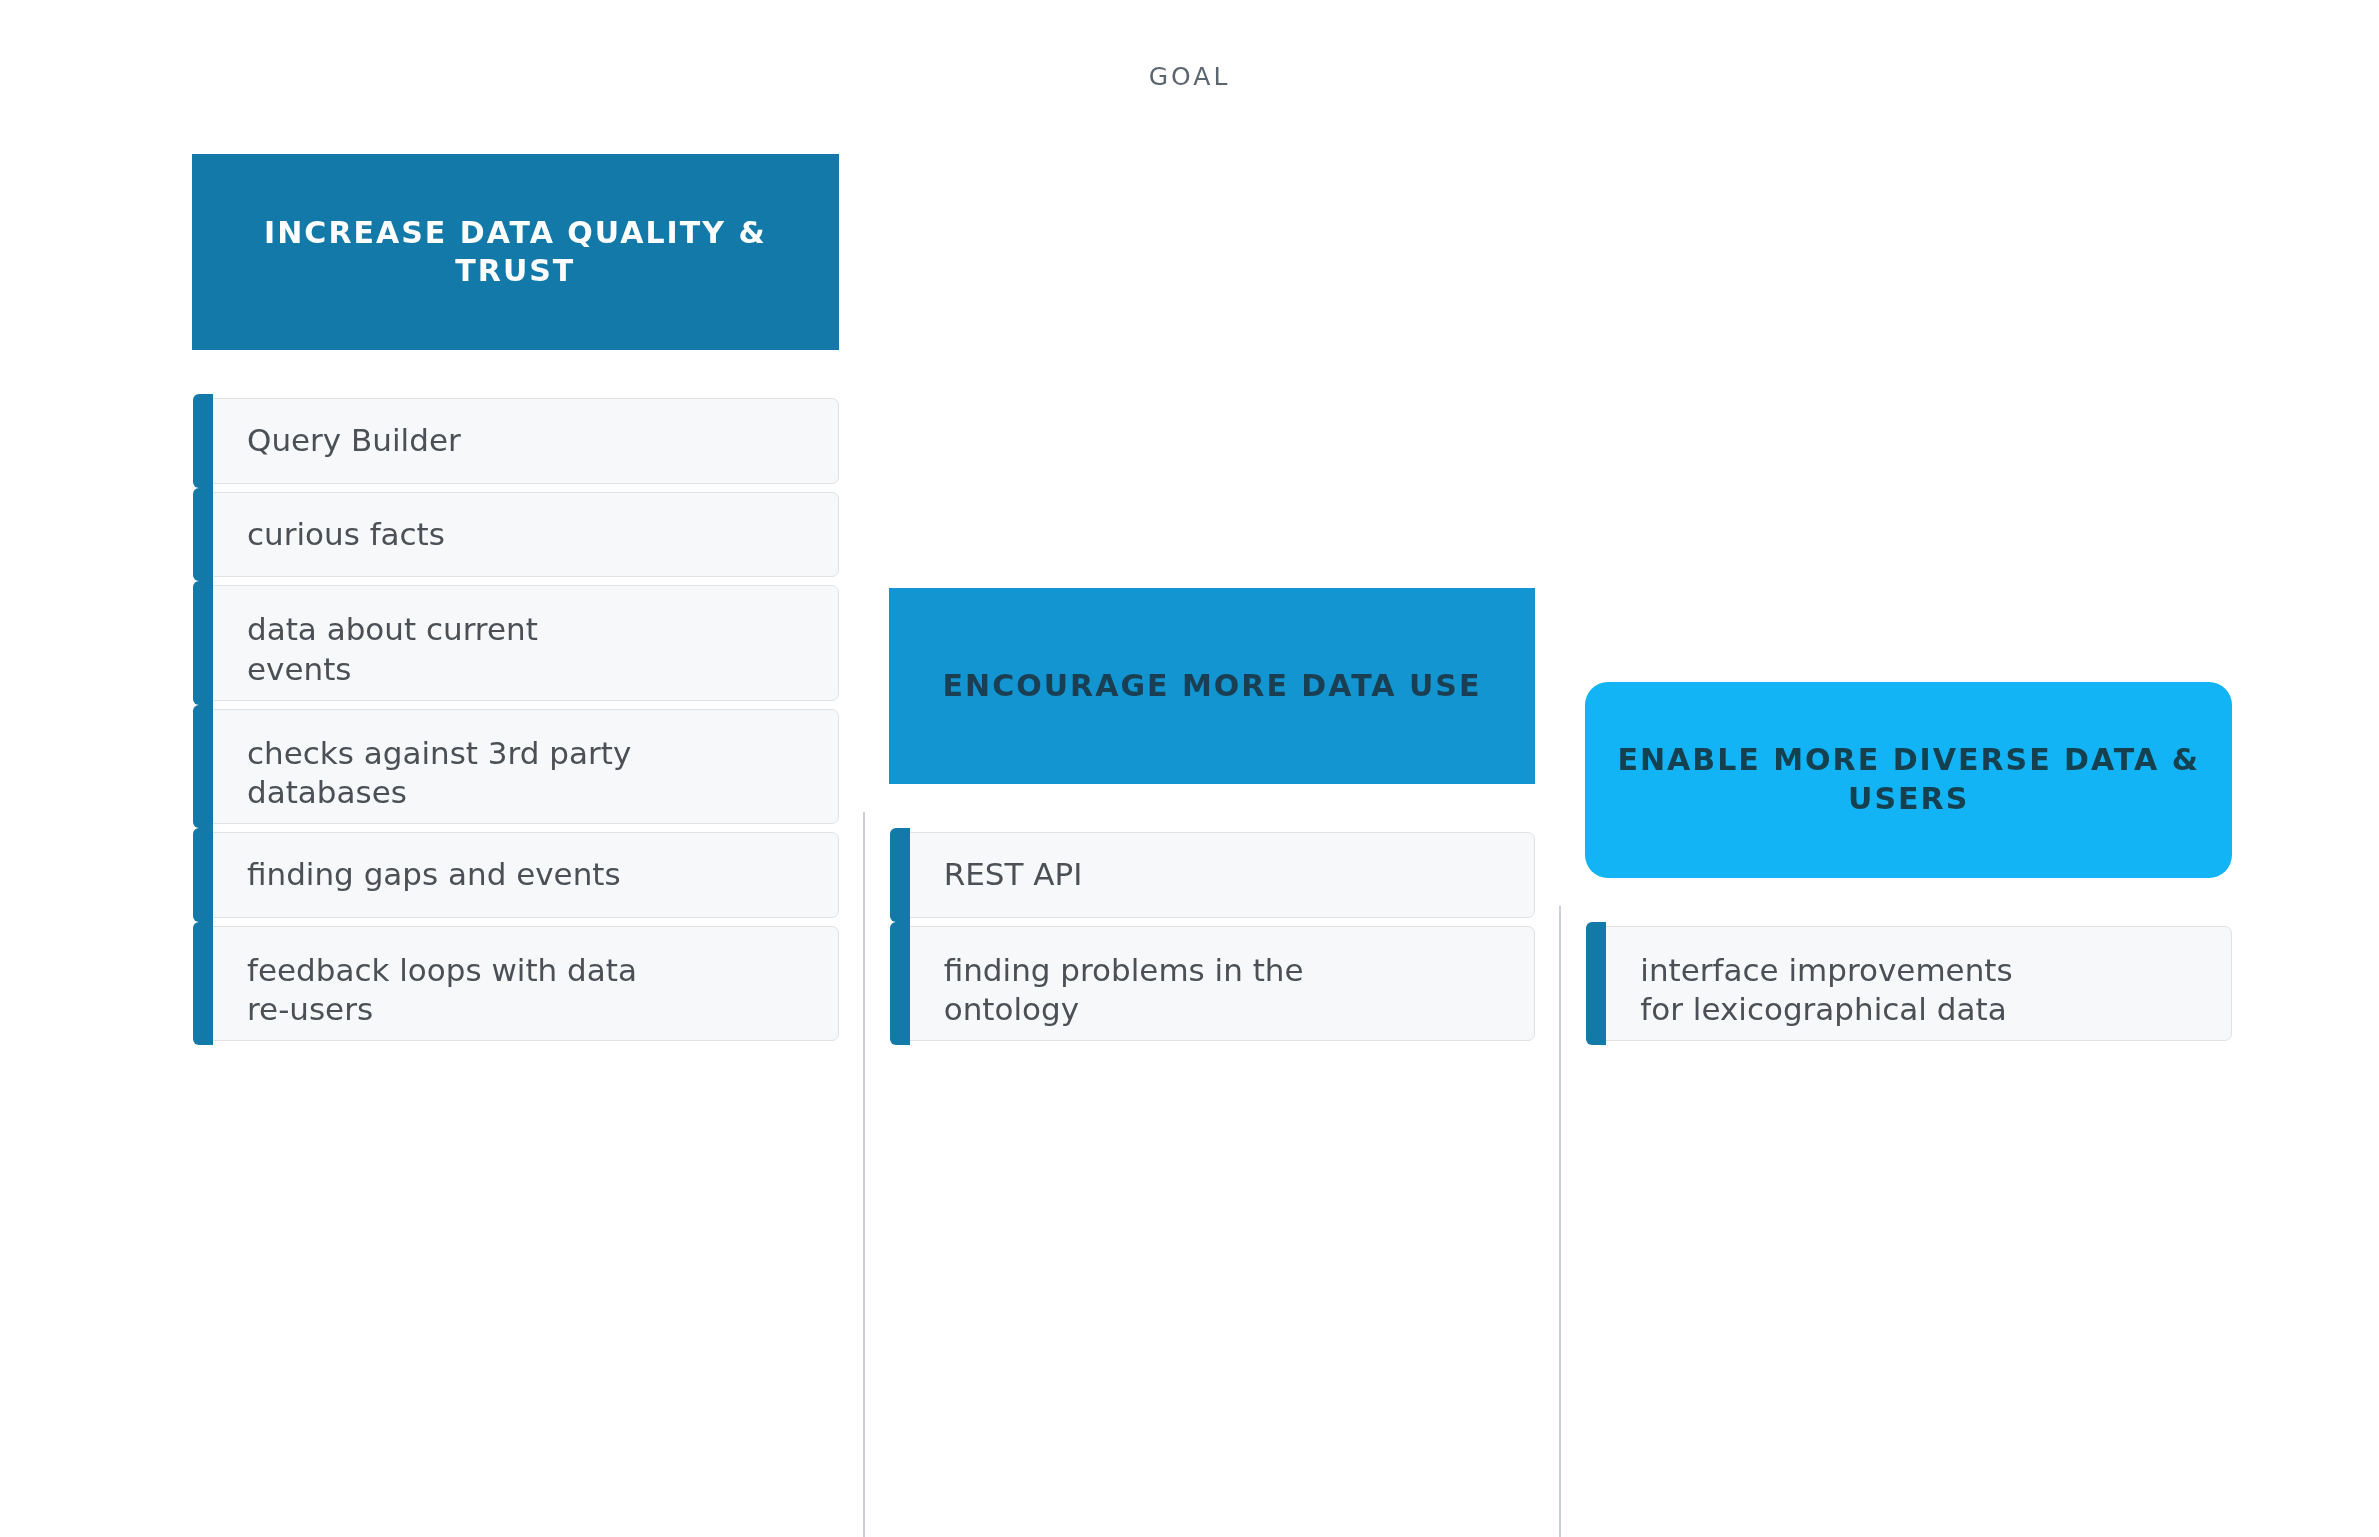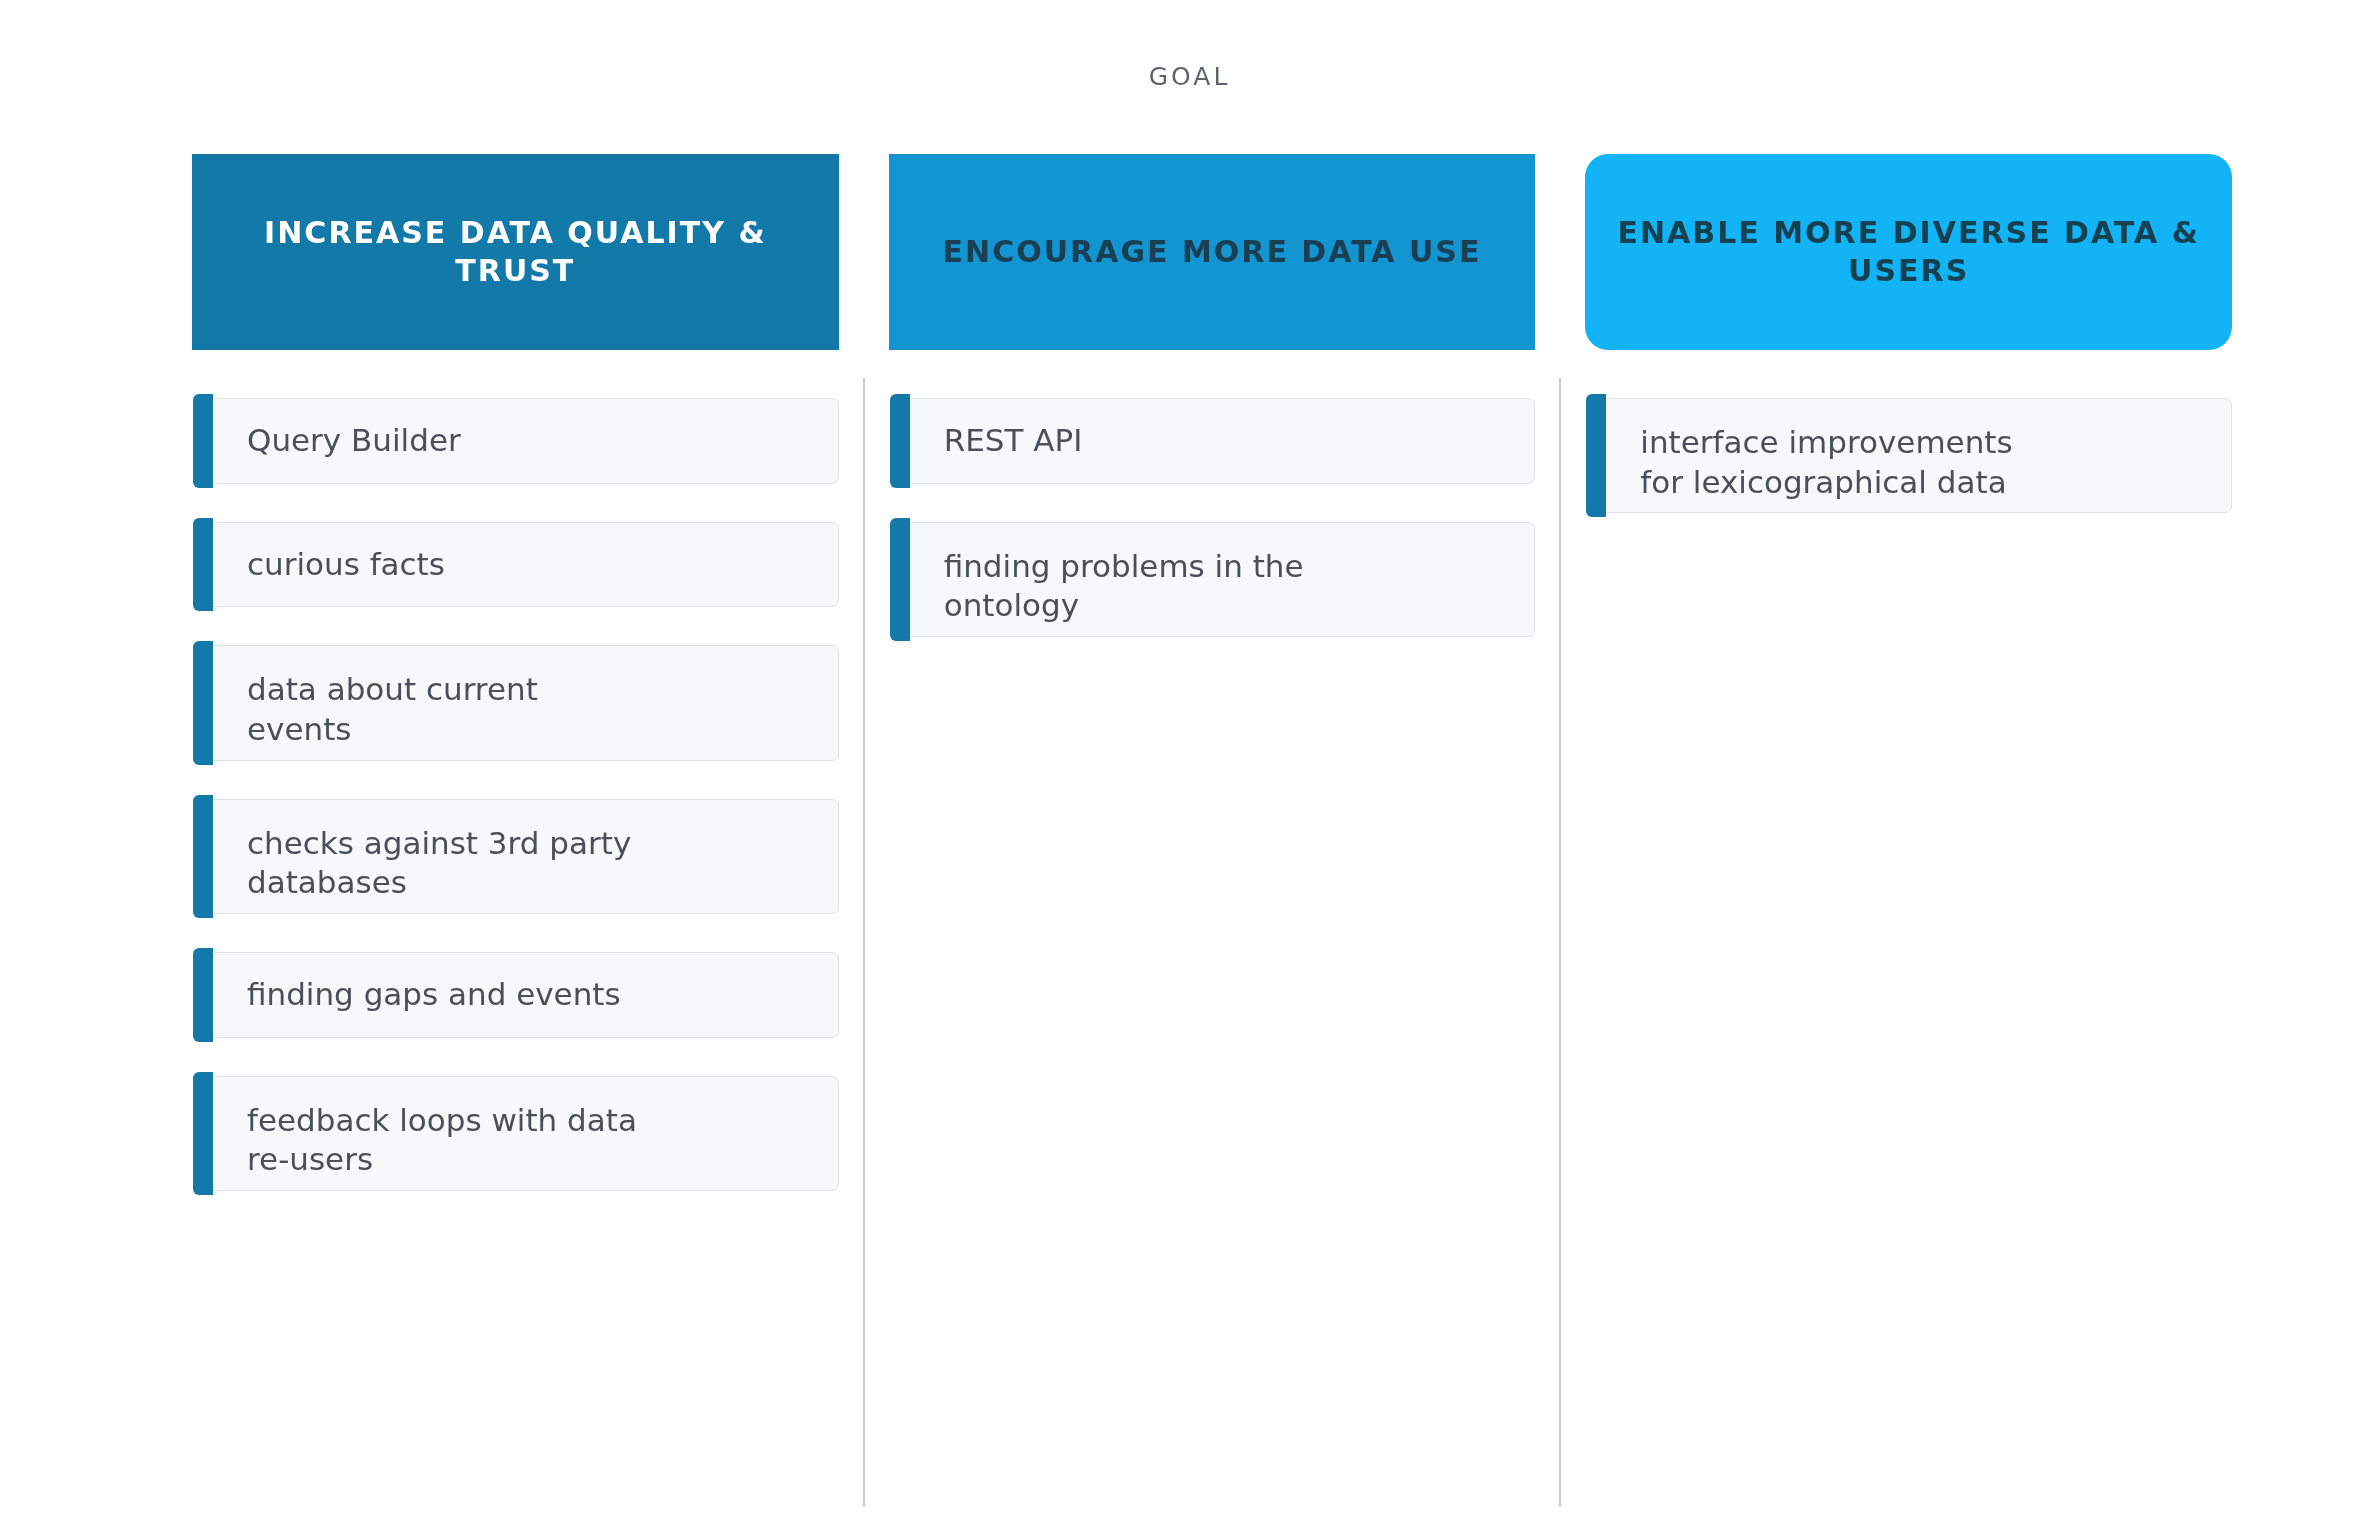--- a/index.html
+++ b/index.html
@@ -36,21 +36,21 @@
   }
 
   
   .columns {
     position: absolute;
     top: 154px;
     left: 192px;
     width: 2040px;
     display: flex;
     flex-direction: row;
-    align-items: flex-start;
+    align-items: flex-end;
   }
 
   .column {
     width: 650px;
     position: relative;
     box-sizing: border-box;
   }
   .column.col-gap {
     margin-left: 50px;
   }
@@ -85,21 +85,21 @@
     margin-top: 48px;
     display: flex;
     flex-direction: column;
   }
 
   .card {
     position: relative;
     background: #f6f8f9;
     border: 1px solid #dfe3e6;
     border-radius: 7px;
-    margin-bottom: 38px;
+    margin-bottom: 8px;
     margin-left: 10px;
     padding: 22px 24px 22px 44px;
     min-height: 33px;
     box-sizing: content-box;
   }
 
   .card-bar {
     position: absolute;
     left: -10px;
     top: -5px;

